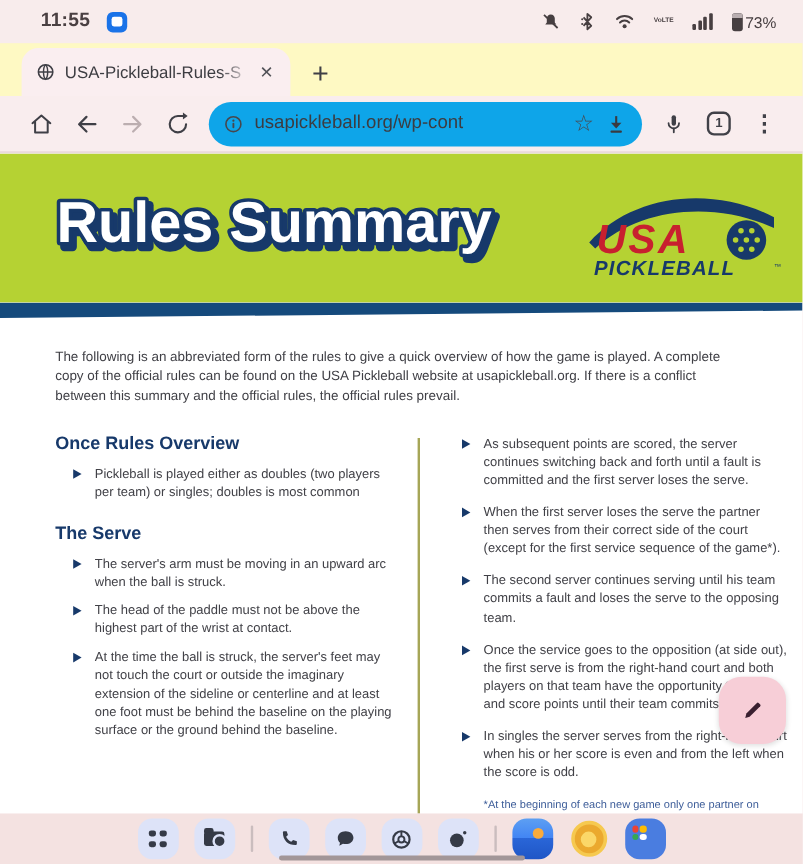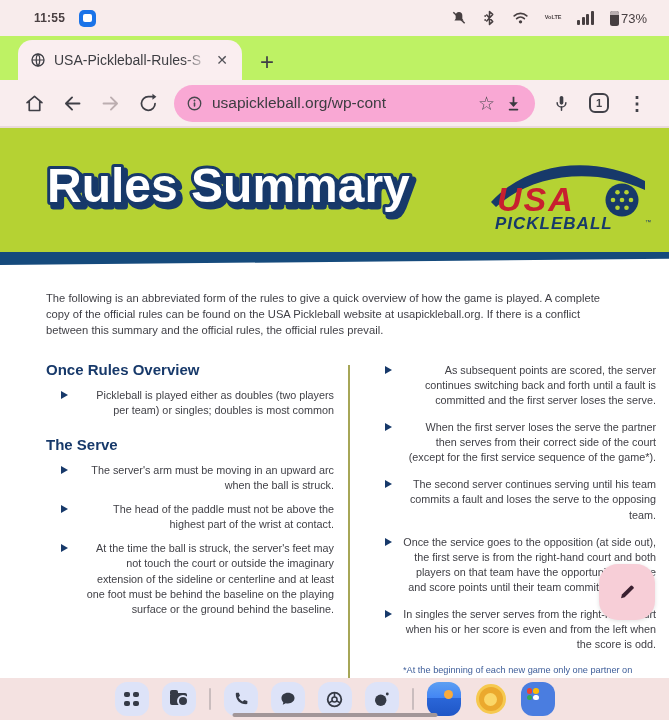--- a/index.html
+++ b/index.html
@@ -2,47 +2,47 @@
 <html><head>
 <meta charset="utf-8">
 <style>
   * { margin:0; padding:0; box-sizing:border-box; }
   html,body { width:669px; height:720px; }
   body { font-family:"Liberation Sans", sans-serif; background:#f8ecec; overflow:hidden; }
   #phone { position:relative; width:669px; height:720px; background:#f8ecec; overflow:hidden; }
 
   
   .statusbar { height:36px; display:flex; align-items:center; padding:0 22px 0 34px; background:#f8ecec; }
-  .sb-time { font-size:12px; font-weight:700; color:#4a4042; letter-spacing:.2px; }
+  .sb-time { font-size:16px; font-weight:700; color:#4a4042; letter-spacing:.2px; }
   .sb-notif { width:17px; height:17px; margin-left:14px; border-radius:5px; background:#1a73e8; position:relative; }
   .sb-notif::after { content:""; position:absolute; left:4px; top:4px; width:9px; height:8px; border-radius:2px; background:#fff; }
   .sb-right { margin-left:auto; display:flex; align-items:center; gap:16px; }
   .sb-right svg { display:block; }
   .volte { font-size:5.5px; font-weight:700; color:#473f41; line-height:1; text-align:center; }
   .sigbars { display:flex; align-items:flex-end; gap:1.5px; height:14px; }
   .sigbars i { width:3px; background:#473f41; border-radius:1px; display:block; }
   .batt { display:flex; align-items:center; gap:2px; }
   .batt-body { width:9px; height:15px; border-radius:2.5px; background:#473f41; position:relative; overflow:hidden; }
   .batt-body::before { content:""; position:absolute; top:0; left:0; right:0; height:27%; background:#b9aeb0; }
   .batt-txt { font-size:13px; color:#473f41; font-weight:500; }
 
   
-  .tabstrip { height:44px; background:#bef264; display:flex; align-items:flex-end; padding-left:18px; }
+  .tabstrip { height:44px; background:#fef9c3; display:flex; align-items:flex-end; padding-left:18px; }
   .tab { width:224px; height:40px; background:#faeef0; border-radius:14px 14px 0 0; display:flex; align-items:center; padding:0 10px 0 12px; }
   .tab-title { flex:1; font-size:14px; color:#3d3d42; white-space:nowrap; overflow:hidden;
     -webkit-mask-image:linear-gradient(90deg,#000 82%,transparent 98%); mask-image:linear-gradient(90deg,#000 82%,transparent 98%); }
   .tab-close { font-size:14px; color:#525258; padding:2px 4px; cursor:pointer; }
   .newtab { font-size:24px; font-weight:300; color:#3f3f46; margin:0 0 6px 18px; line-height:1; cursor:pointer; }
   .globe { margin-right:8px; flex:0 0 auto; }
 
   
   .toolbar { height:48px; background:#f9edee; display:flex; align-items:center; padding:0 14px 0 16px; gap:2px; border-bottom:2px solid #eadadb; }
   .tb-ic { width:40px; height:40px; display:flex; align-items:center; justify-content:center; flex:0 0 auto; cursor:pointer; }
   .tb-ic.narrow { width:36px; }
-  .omnibox { flex:1; height:37px; background:#f9a8d4; border-radius:20px; display:flex; align-items:center; padding:0 12px 0 12px; margin:0 6px; min-width:0; cursor:pointer; }
+  .omnibox { flex:1; height:37px; background:#0ea5e9; border-radius:20px; display:flex; align-items:center; padding:0 12px 0 12px; margin:0 6px; min-width:0; cursor:pointer; }
   .omni-url { flex:1; font-size:15.5px; color:#3c3c41; white-space:nowrap; overflow:hidden; margin-left:9px;
     -webkit-mask-image:linear-gradient(90deg,#000 86%,transparent 99%); mask-image:linear-gradient(90deg,#000 86%,transparent 99%); }
   .omni-star { font-size:19px; color:#48484e; padding:0 9px; cursor:pointer; }
   .tabcount { width:20px; height:20px; border:2.3px solid #414148; border-radius:6px; display:flex; align-items:center; justify-content:center; font-size:11px; font-weight:700; color:#414148; }
   .kebab { font-size:19px; color:#414148; font-weight:700; letter-spacing:0; }
 
   
   .content { height:550px; background:#ffffff; position:relative; overflow:hidden; }
 
   .doc-header { height:124px; background:#b5d233; position:relative; }
@@ -53,21 +53,21 @@
   .intro { margin:26px 48px 0 46px; font-size:11.2px; line-height:1.42; color:#3f3f45; }
 
   .cols { display:flex; margin-top:22px; padding-left:46px; align-items:stretch; }
   .col-left { width:288px; flex:0 0 auto; }
   .col-div { width:2px; background:#a6a657; margin:4px 20px 0 14px; flex:0 0 auto; }
   .col-right { width:286px; flex:0 0 auto; padding-top:2px; }
 
   .sec-head { font-size:15px; font-weight:800; color:#17396a; margin-bottom:10px; }
   .sec-head.second { margin-top:18px; }
   ul.bullets { list-style:none; }
-  .bullet { display:flex; margin-bottom:9px;text-align:right; }
+  .bullet { display:flex; margin-bottom:9px; }
   .col-right .bullet { margin-bottom:12px; }
   .tri { flex:0 0 auto; width:0; height:0; border-left:7px solid #17396a; border-top:4.5px solid transparent; border-bottom:4.5px solid transparent; margin:3px 11px 0 15px; }
   .btxt { font-size:10.8px; line-height:1.4; color:#414147; }
   .footnote { margin:0 0 0 33px; width:242px; font-size:9.2px; line-height:1.5; color:#3d5d99; }
 
   
   .fab { position:absolute; right:14px; bottom:58px; width:56px; height:56px; border-radius:19px; background:#f7ced7; display:flex; align-items:center; justify-content:center; box-shadow:0 1px 4px rgba(0,0,0,.12); cursor:pointer; }
 
   
   .taskbar { height:42px; background:#f4e2e1; display:flex; align-items:center; justify-content:center; gap:13px; position:relative; }

